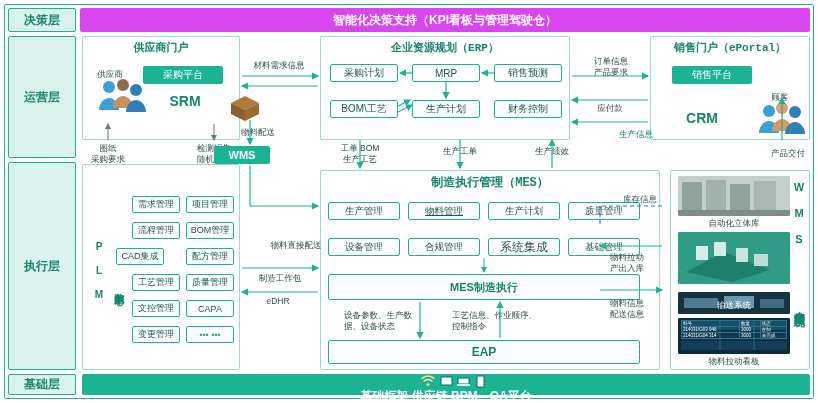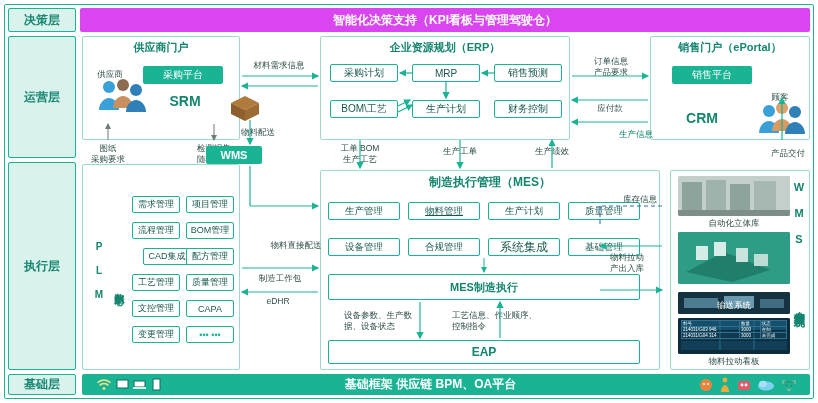--- a/index.html
+++ b/index.html
@@ -35,20 +35,21 @@
     border-radius: 2px;
   }
   .panel-title {
     position: absolute;
     left: 0; right: 0; top: 0;
     height: 20px;
     display: flex; align-items: center; justify-content: center;
     color: #14856f;
     font-weight: bold;
     font-size: 11px;
+    font-family: Liberation Mono, monospace;
   }
 
   
   .layer-cell {
     background: #d9f2ec;
     border: 1px solid #1ab394;
     color: #14856f;
     font-weight: bold;
     font-size: 12px;
     display: flex; align-items: center; justify-content: center;
@@ -208,21 +209,21 @@
   </div>
   <div class="flabel" style="left:765px;top:92px;width:30px;">顾客</div>
 
   <div class="person" style="left:228px;top:92px;">
     <svg width="34" height="30" viewBox="0 0 34 30">
       <path d="M3 11l14-7 14 7-14 7z" fill="#b07a3c"></path>
       <path d="M3 11v11l14 7V18z" fill="#8c5f2c"></path>
       <path d="M31 11v11l-14 7V18z" fill="#9c6c34"></path>
     </svg>
   </div>
-  <div class="box" style="left:206px;top:146px;width:56px;height:26px;">
+  <div class="box" style="left:214px;top:146px;width:56px;height:26px;">
     <div class="teal-fill" style="position:absolute;left:0;top:0;width:56px;height:18px;font-size:11px;font-weight:bold;">
       <span>WMS</span>
     </div>
   </div>
   <div class="flabel" style="left:232px;top:127px;width:52px;">物料配送</div>
 
   <div class="box white-panel" style="left:82px;top:164px;width:158px;height:206px;"></div>
   <div class="box" style="left:88px;top:196px;width:22px;height:150px;display:flex;align-items:center;justify-content:center;color:#14856f;font-weight:bold;font-size:10px;">
     <span class="vtext">P L M</span>
   </div>
@@ -235,21 +236,21 @@
     </div>
   <div class="box teal-outline" style="left:186px;top:196px;width:48px;height:17px;font-size:9px;">
       <span>项目管理</span>
     </div>
   <div class="box teal-outline" style="left:132px;top:222px;width:48px;height:17px;font-size:9px;">
       <span>流程管理</span>
     </div>
   <div class="box teal-outline" style="left:186px;top:222px;width:48px;height:17px;font-size:9px;">
       <span>BOM管理</span>
     </div>
-  <div class="box teal-outline" style="left:143px;top:248px;width:48px;height:17px;font-size:9px;">
+  <div class="box teal-outline" style="left:116px;top:248px;width:48px;height:17px;font-size:9px;">
       <span>CAD集成</span>
     </div>
   <div class="box teal-outline" style="left:186px;top:248px;width:48px;height:17px;font-size:9px;">
       <span>配方管理</span>
     </div>
   <div class="box teal-outline" style="left:132px;top:274px;width:48px;height:17px;font-size:9px;">
       <span>工艺管理</span>
     </div>
   <div class="box teal-outline" style="left:186px;top:274px;width:48px;height:17px;font-size:9px;">
       <span>质量管理</span>
@@ -388,22 +389,24 @@
   <div class="flabel" style="left:332px;top:143px;width:56px;">工单 BOM
 生产工艺</div>
   <div class="flabel" style="left:432px;top:146px;width:56px;">生产工单</div>
   <div class="flabel" style="left:524px;top:146px;width:56px;">生产绩效</div>
   <div class="flabel" style="left:260px;top:192px;width:72px;margin-top:48px;">物料直接配送</div>
   <div class="flabel" style="left:246px;top:273px;width:68px;">制造工作包</div>
   <div class="flabel" style="left:252px;top:296px;width:52px;">eDHR</div>
   <div class="flabel" style="left:614px;top:194px;width:52px;">库存信息</div>
   <div class="flabel" style="left:596px;top:252px;width:62px;">物料拉动
 产出入库</div>
-
-  <div class="box bottombar" style="left:82px;top:374px;width:728px;height:21px;">
+  <div class="flabel" style="left:596px;top:298px;width:62px;">物料信息
+配送信息</div>
+
+  <div class="box bottombar" style="left:82px;top:374px;width:728px;height:21px;flex-direction:column;">
     <span style="flex:0 0 auto;margin-left:14px;display:flex;gap:4px;align-items:center;">
       <svg width="16" height="14" viewBox="0 0 16 14">
           <path d="M8 12a1.4 1.4 0 100-2.8A1.4 1.4 0 008 12z" fill="#ffe08a"></path>
           <path d="M3.5 7.5a6 6 0 019 0" stroke="#ffe08a" stroke-width="1.4" fill="none"></path>
           <path d="M1.5 4.8a9 9 0 0113 0" stroke="#ffe08a" stroke-width="1.4" fill="none"></path>
         </svg>
       <svg width="13" height="13" viewBox="0 0 13 13">
           <rect x="1" y="2" width="11" height="8" fill="#fff" stroke="#0a6e5c"></rect>
         </svg>
       <svg width="13" height="13" viewBox="0 0 13 13">

